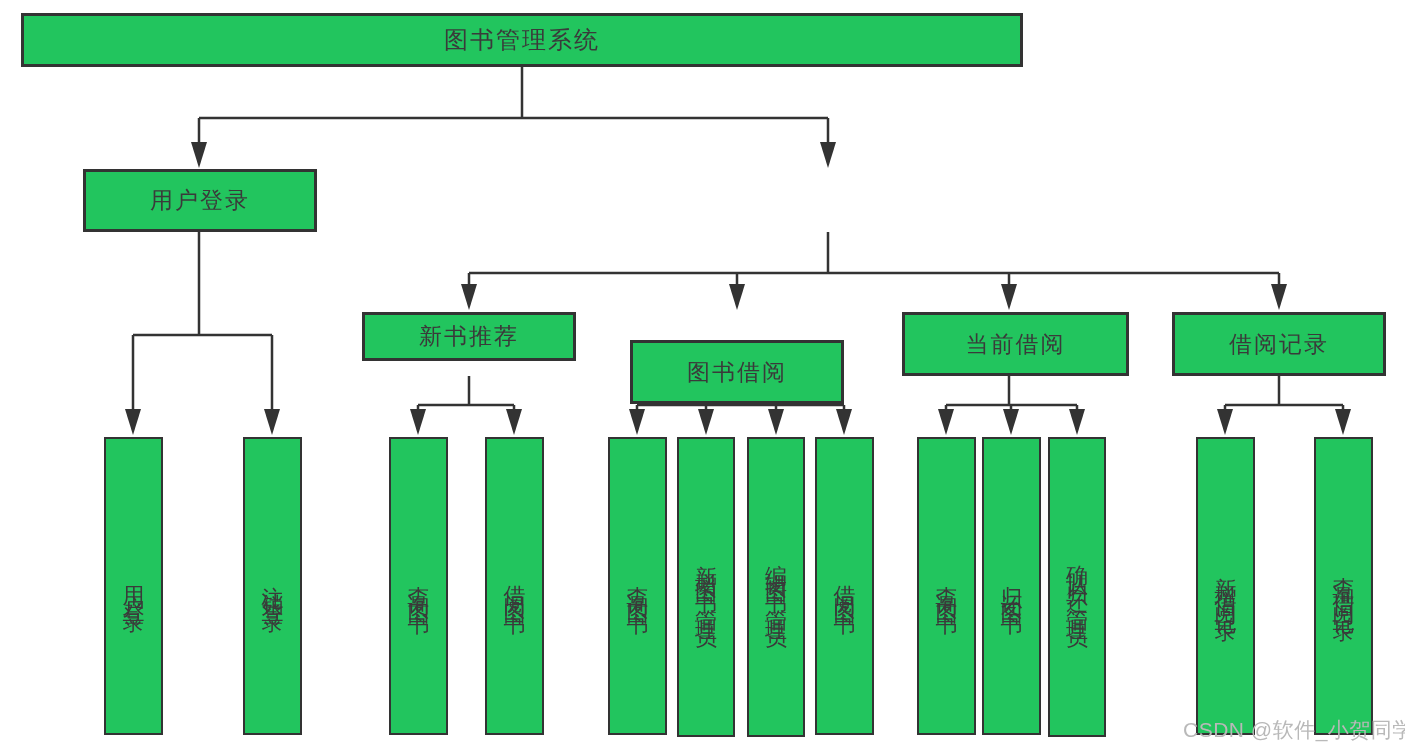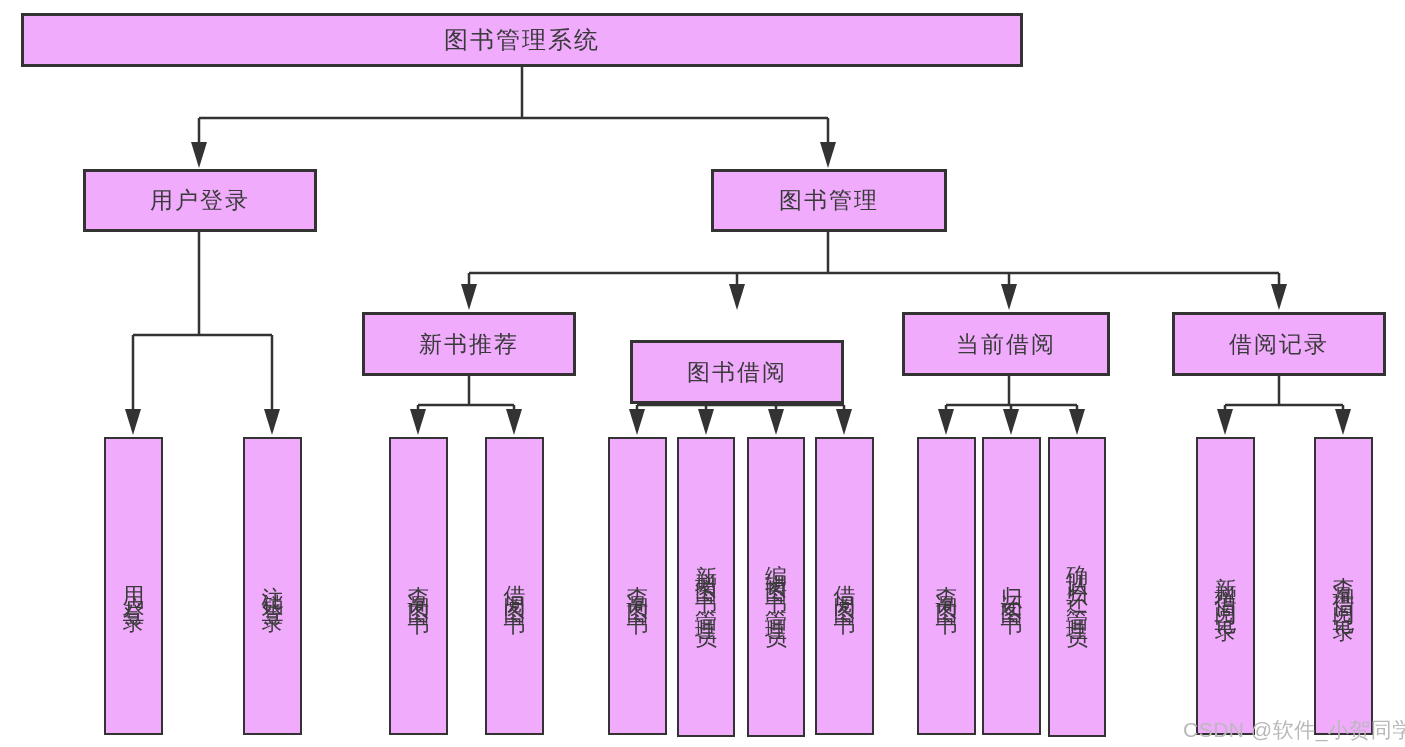--- a/index.html
+++ b/index.html
@@ -20,21 +20,21 @@
     left: 0;
     top: 0;
     width: 1405px;
     height: 747px;
     z-index: 1;
   }
   .node {
     position: absolute;
     box-sizing: border-box;
     border: 3px solid #333333;
-    background: #f0abfc;
+    background: #22c55e;
     display: flex;
     align-items: center;
     justify-content: center;
     color: #3a3a3a;
     z-index: 2;
   }
   .node.h span {
     font-size: 23px;
     letter-spacing: 2px;
     white-space: nowrap;
@@ -108,31 +108,28 @@
     </g>
   </svg>
 
   <div class="node h root" style="left:21px; top:13px; width:1002px; height:54px;">
     <span>图书管理系统</span>
   </div>
 
   <div class="node h" style="left:83px; top:169px; width:234px; height:63px;">
     <span>用户登录</span>
   </div>
-  <div class="node h" style="left:711px; top:169px; width:236px; height:63px;">
-    <span>图书管理</span>
-  </div>
 
-  <div class="node h" style="left:362px; top:312px; width:214px; height:64px;">
+  <div class="node h" style="left:362px; top:312px; width:214px; height:49px;">
     <span>新书推荐</span>
   </div>
   <div class="node h" style="left:630px; top:312px; width:214px; height:64px;margin-top:28px;">
     <span>图书借阅</span>
   </div>
-  <div class="node h" style="left:902px; top:312px; width:208px; height:64px;">
+  <div class="node h" style="left:902px; top:312px; width:227px; height:64px;">
     <span>当前借阅</span>
   </div>
   <div class="node h" style="left:1172px; top:312px; width:214px; height:64px;">
     <span>借阅记录</span>
   </div>
 
   <div class="node v" style="left:104px; top:437px; width:59px; height:298px;">
     <span>用户登录</span>
   </div>
   <div class="node v" style="left:243px; top:437px; width:59px; height:298px;">

